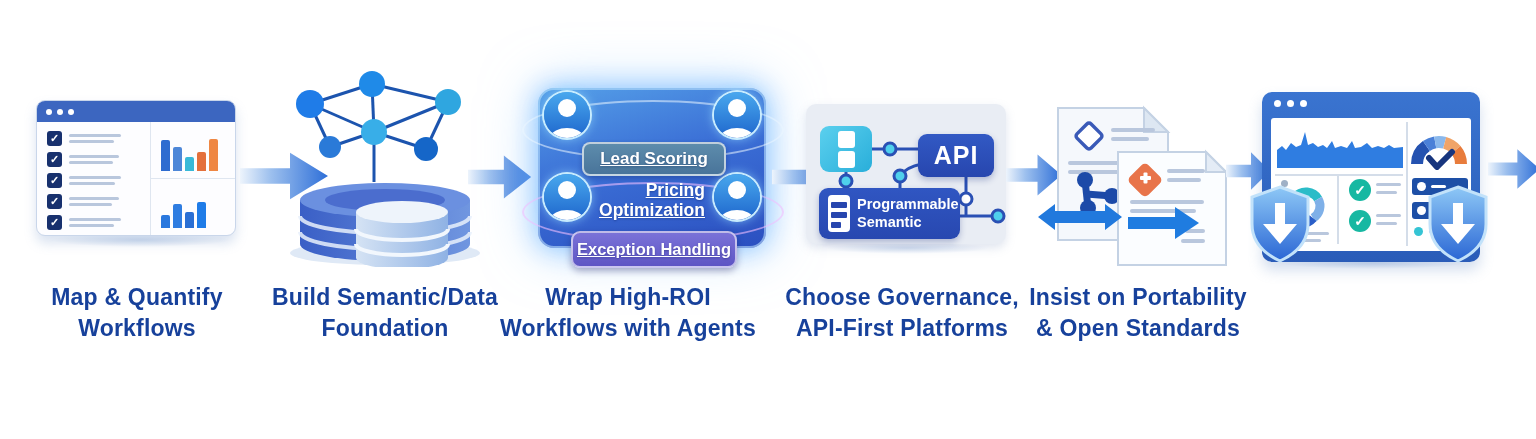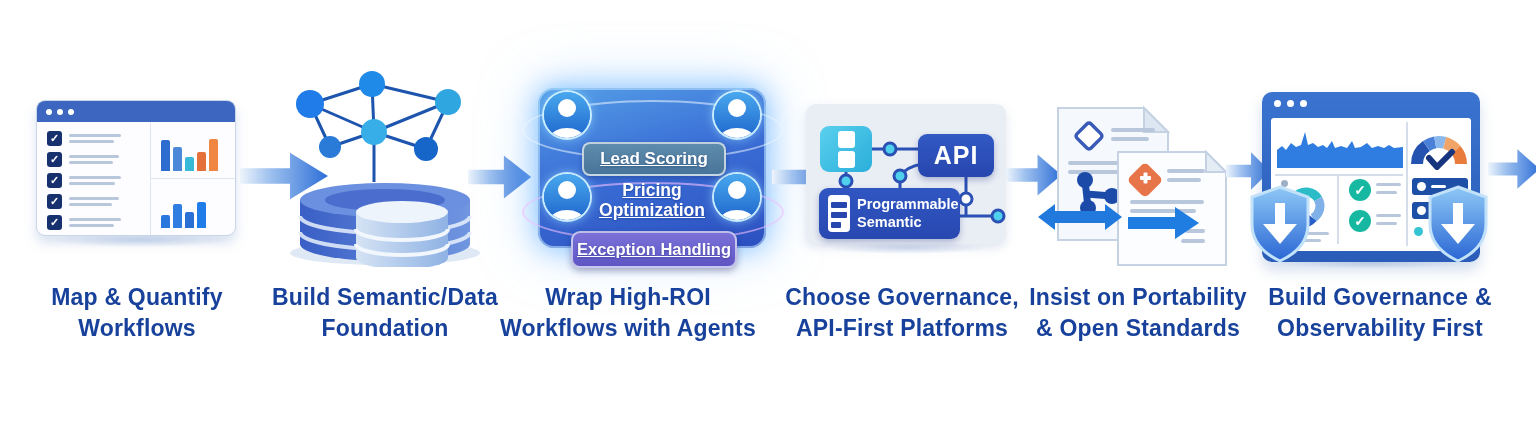--- a/index.html
+++ b/index.html
@@ -44,21 +44,21 @@
   .orbit.o2{left:-16px;top:94px;width:258px;height:56px;border-color:rgba(240,190,255,.6);}
   .avatar{position:absolute;width:46px;height:46px;border-radius:50%;overflow:hidden;
     background:linear-gradient(180deg,#49a8ee,#1e66cc);
     box-shadow:0 0 0 2px rgba(205,240,255,.95),0 0 12px rgba(150,220,255,.9);}
   .badge{position:absolute;display:flex;align-items:center;justify-content:center;color:#fff;
     font-weight:700;text-shadow:0 1px 2px rgba(0,20,80,.35);text-decoration:underline;}
   .badge-lead{left:44px;top:54px;width:140px;height:30px;border-radius:8px;font-size:17px;
     background:linear-gradient(180deg,#5d8cac,#49749a);border:2px solid rgba(255,255,255,.65);
     box-shadow:0 2px 5px rgba(10,30,90,.3);}
   .badge-pricing{left:44px;top:90px;width:140px;height:46px;font-size:17.5px;line-height:1.12;
-    text-align:center;white-space:pre-line;}
+    text-align:right;white-space:pre-line;}
   .badge-exc{left:33px;top:143px;width:162px;height:33px;border-radius:9px;font-size:16.5px;
     background:linear-gradient(180deg,#7a72d8,#5e55c4);border:2px solid rgba(255,255,255,.6);
     box-shadow:0 3px 7px rgba(20,20,90,.35);}
 
   
   .panel4{position:absolute;left:806px;top:104px;width:200px;height:140px;border-radius:10px;
     background:#e9edf4;box-shadow:0 4px 10px rgba(130,150,190,.25);}
   .cyanbox{position:absolute;left:14px;top:22px;width:52px;height:46px;border-radius:9px;
     background:linear-gradient(135deg,#5bd0ee,#29aeda);display:flex;flex-direction:column;
     align-items:center;justify-content:center;gap:3px;}
@@ -414,20 +414,18 @@
   </div>
 
   <svg class="abs" style="left:1246px;top:184px;" width="68" height="80" viewBox="0 0 68 80">
     <path d="M34,3 L62,13 V40 Q62,64 34,77 Q6,64 6,40 V13 Z" fill="url(#shieldG)" stroke="#c2e2fa" stroke-width="3"></path>
     <polygon points="29,19 39,19 39,40 51,40 34,60 17,40 29,40" fill="#fff"></polygon>
   </svg>
   <svg class="abs" style="left:1424px;top:184px;" width="68" height="80" viewBox="0 0 68 80">
     <path d="M34,3 L62,13 V40 Q62,64 34,77 Q6,64 6,40 V13 Z" fill="url(#shieldG)" stroke="#c2e2fa" stroke-width="3"></path>
     <polygon points="29,19 39,19 39,40 51,40 34,60 17,40 29,40" fill="#fff"></polygon>
   </svg>
-  <div class="step-label" style="left:1250px;width:260px;">Build Governance &amp;
-Observability First</div>
 
   <svg class="flow-arrow" style="left:1488px;top:146px;" width="54" height="46" viewBox="0 0 92 56" preserveAspectRatio="none">
     <polygon points="0,20 50,20 50,4 88,28 50,52 50,36 0,36" fill="url(#arrowG)"></polygon>
   </svg>
 
 </div>
 
 </body></html>

